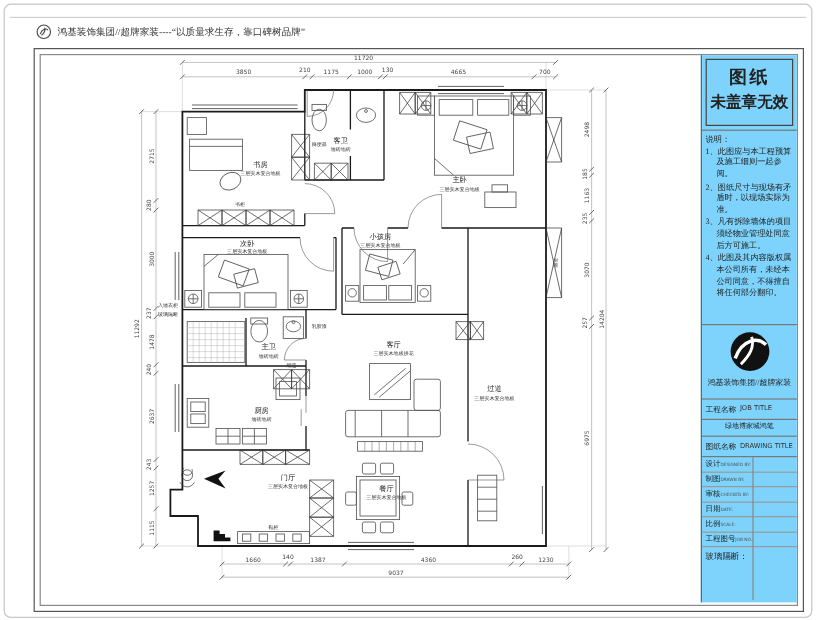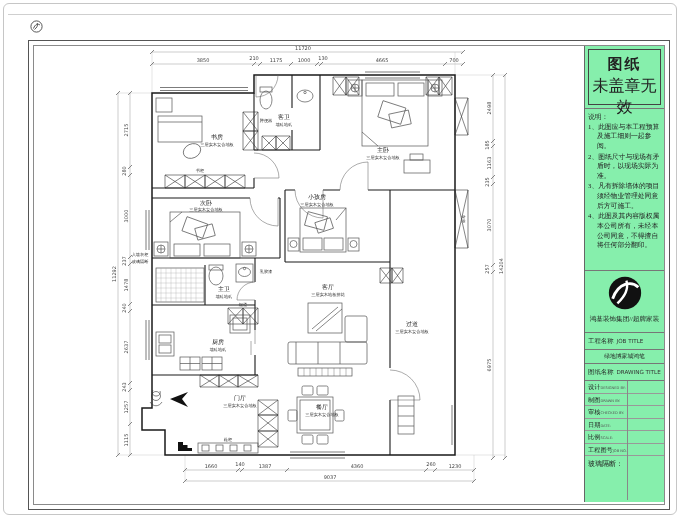--- a/index.html
+++ b/index.html
@@ -12,24 +12,24 @@
   .hdr-text{font-size:8px;color:#333;white-space:nowrap;}
   .frame-outer{left:28px;top:40px;width:640px;height:468px;border:1.2px solid #555;}
   .frame-inner{left:33px;top:45px;width:630px;height:458px;border:1px solid #8a8a8a;}
   svg{position:absolute;left:0;top:0;}
   svg text{font-family:"Liberation Serif","DejaVu Serif",serif;}
   .dt{font-size:5px;fill:#444;font-family:"DejaVu Sans",sans-serif;}
   .rn{font-size:6px;fill:#1c1c1c;text-anchor:middle;}
   .rm{font-size:4.2px;fill:#333;text-anchor:middle;}
   .an{font-size:4.2px;fill:#333;text-anchor:middle;}
   
-  .tb{left:584px;top:46px;width:79px;height:456px;border-left:1px solid #666;background:#86efac;font-size:7px;}
+  .tb{left:584px;top:46px;width:79px;height:456px;border-left:1px solid #666;background:#7dd3fc;font-size:7px;}
   .tb-stamp{margin:3px;border:1.2px solid #444;height:54px;text-align:center;}
   .tb-stamp .l1{font-size:15px;font-weight:bold;margin-top:5px;letter-spacing:2px;}
-  .tb-stamp .l2{font-size:16px;font-weight:normal;margin-top:2px;}
+  .tb-stamp .l2{font-size:13px;font-weight:bold;margin-top:2px;}
   .tb-notes{border-top:1px solid #777;padding:3px 3px 0 3px;height:158px;font-size:6.8px;line-height:1.42;color:#222;}
   .note{padding-left:9px;text-indent:-9px;margin-bottom:1px;}
   .tb-logo{border-top:1px solid #777;height:58px;text-align:center;padding-top:3px;}
   .company{font-size:6.6px;margin-top:1px;}
   .tb-row{border-top:1px solid #777;height:16px;display:flex;align-items:center;gap:3px;padding:0 3px;font-size:6.4px;}
   .tb-row .en{font-size:5.6px;color:#333;font-family:"DejaVu Sans",sans-serif;}
   .tb-proj{border-top:1px solid #777;height:13px;line-height:13px;text-align:center;font-size:5.8px;}
   .tb-title{border-top:1px solid #777;height:18px;line-height:18px;text-align:center;font-size:8px;letter-spacing:4px;}
   .tb-fields{border-top:1px solid #777;position:relative;}
   .tb-fields::after{content:"";position:absolute;left:42px;top:0;bottom:0;border-left:1px solid #888;}
@@ -43,20 +43,21 @@
 
 <div class="sheet">
   <div class="abs page-border"></div>
   <div class="abs top-rule"></div>
 
   <div class="abs hdr">
     <svg width="13" height="13" viewBox="0 0 13 13" style="position:static">
       <circle cx="6.5" cy="6.5" r="5.6" fill="none" stroke="#444" stroke-width="0.9"></circle>
       <path d="M3.5,8.5 C5,4 8,3.5 10,5 M4.5,9.5 C7,7.5 8,5.5 7.2,3" fill="none" stroke="#444" stroke-width="0.9"></path>
     </svg>
+    <span class="hdr-text">鸿基装饰集团//超牌家装----“以质量求生存，靠口碑树品牌”</span>
   </div>
 
   <div class="abs frame-outer"></div>
   <div class="abs frame-inner"></div>
 
   <svg width="680" height="517" viewBox="0 0 680 517">
 
     <g stroke="#9a9a9a" stroke-width="0.5" fill="none">
       <path d="M152,52H463 M152,64H463 M185,470H474 M185,481H474 M118,93V455 M130,93V455 M493,75V458 M505,75V458"></path>
       <path d="M152,93V52 M455,75V52 M152,93H118 M165,455H118 M455,75H505 M455,455H505 M185,455V481 M474,455V481" stroke="#bbb" stroke-width="0.4"></path>

